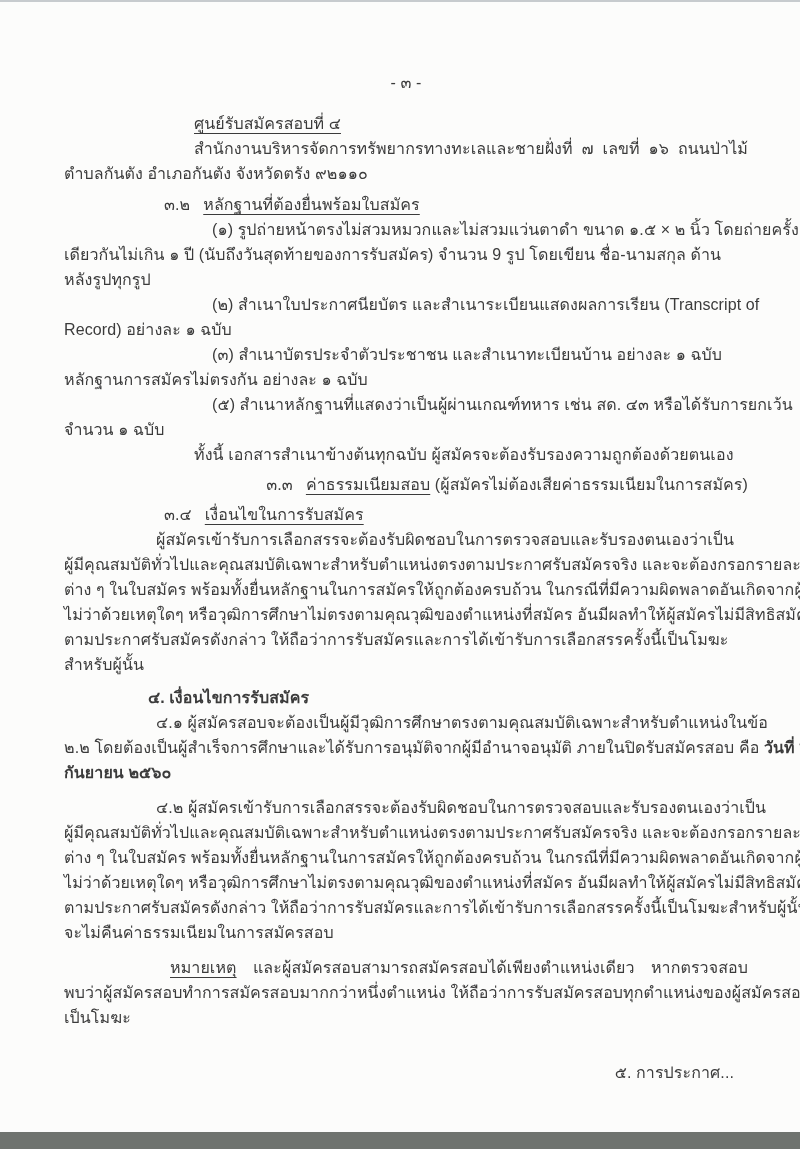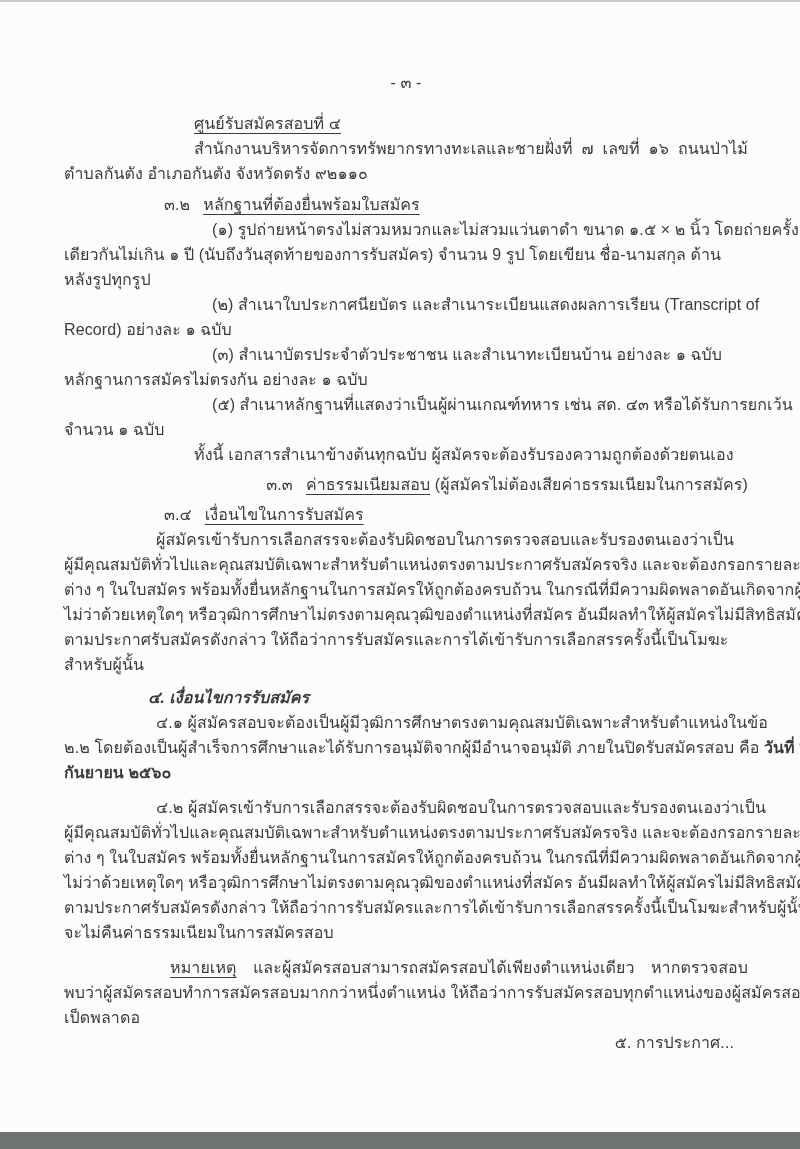--- a/index.html
+++ b/index.html
@@ -14,33 +14,33 @@
     position:absolute;left:64px;top:70px;width:684px;
     font-size:16px;line-height:25px;letter-spacing:.1px;
   }
   .ln{min-height:25px;}
   .ctr{text-align:center;}
   .j{text-align:justify;text-align-last:justify;white-space:nowrap;}
   .ind-h{padding-left:130px;}
   .ind-num{padding-left:100px;}
   .ind-item{padding-left:148px;}
   .ind-p{padding-left:92px;}
-  .ind-s4{padding-left:84px;font-style:italic;}
+  .ind-s4{padding-left:84px;}
   .ind-note{padding-left:106px;}
   .num{display:inline-block;margin-right:13px;}
   .u{text-decoration:underline;text-underline-offset:4px;}
   .b{font-weight:bold;}
   .gap-title{margin-top:16px;}
   .gap-sec{margin-top:6px;}
   .gap-s33{margin-top:5px;text-align:right;}
   .gap-s34{margin-top:5px;}
   .gap-s4{margin-top:8px;}
   .gap-s42{margin-top:10px;}
   .gap-note{margin-top:10px;}
-  .footer{text-align:right;padding-right:14px;}
+  .footer{margin-top:30px;text-align:right;padding-right:14px;}
 </style>
 </head>
 <body>
 
 <div class="page">
   <div class="scan-edge-top"></div>
 
   <div class="doc">
 
     <div class="ln ctr">- ๓ -</div>
@@ -76,20 +76,20 @@
 
     <div class="ln ind-p j gap-s42">๔.๒ ผู้สมัครเข้ารับการเลือกสรรจะต้องรับผิดชอบในการตรวจสอบและรับรองตนเองว่าเป็น</div>
     <div class="ln j">ผู้มีคุณสมบัติทั่วไปและคุณสมบัติเฉพาะสำหรับตำแหน่งตรงตามประกาศรับสมัครจริง และจะต้องกรอกรายละเอียด</div>
     <div class="ln j">ต่าง ๆ ในใบสมัคร พร้อมทั้งยื่นหลักฐานในการสมัครให้ถูกต้องครบถ้วน ในกรณีที่มีความผิดพลาดอันเกิดจากผู้สมัคร</div>
     <div class="ln j">ไม่ว่าด้วยเหตุใดๆ หรือวุฒิการศึกษาไม่ตรงตามคุณวุฒิของตำแหน่งที่สมัคร อันมีผลทำให้ผู้สมัครไม่มีสิทธิสมัคร</div>
     <div class="ln j">ตามประกาศรับสมัครดังกล่าว ให้ถือว่าการรับสมัครและการได้เข้ารับการเลือกสรรครั้งนี้เป็นโมฆะสำหรับผู้นั้น และ</div>
     <div class="ln">จะไม่คืนค่าธรรมเนียมในการสมัครสอบ</div>
 
     <div class="ln ind-note j gap-note"><span class="u">หมายเหตุ</span><span> และผู้สมัครสอบสามารถสมัครสอบได้เพียงตำแหน่งเดียว หากตรวจสอบ</span></div>
     <div class="ln j">พบว่าผู้สมัครสอบทำการสมัครสอบมากกว่าหนึ่งตำแหน่ง ให้ถือว่าการรับสมัครสอบทุกตำแหน่งของผู้สมัครสอบ</div>
-    <div class="ln">เป็ดพลาดอ</div>
+    <div class="ln">เป็นโมฆะ</div>
 
     <div class="ln footer">๕.  การประกาศ...</div>
 
   </div>
 
   <div class="scan-edge-bottom"></div>
 </div>
 
 </body></html>

